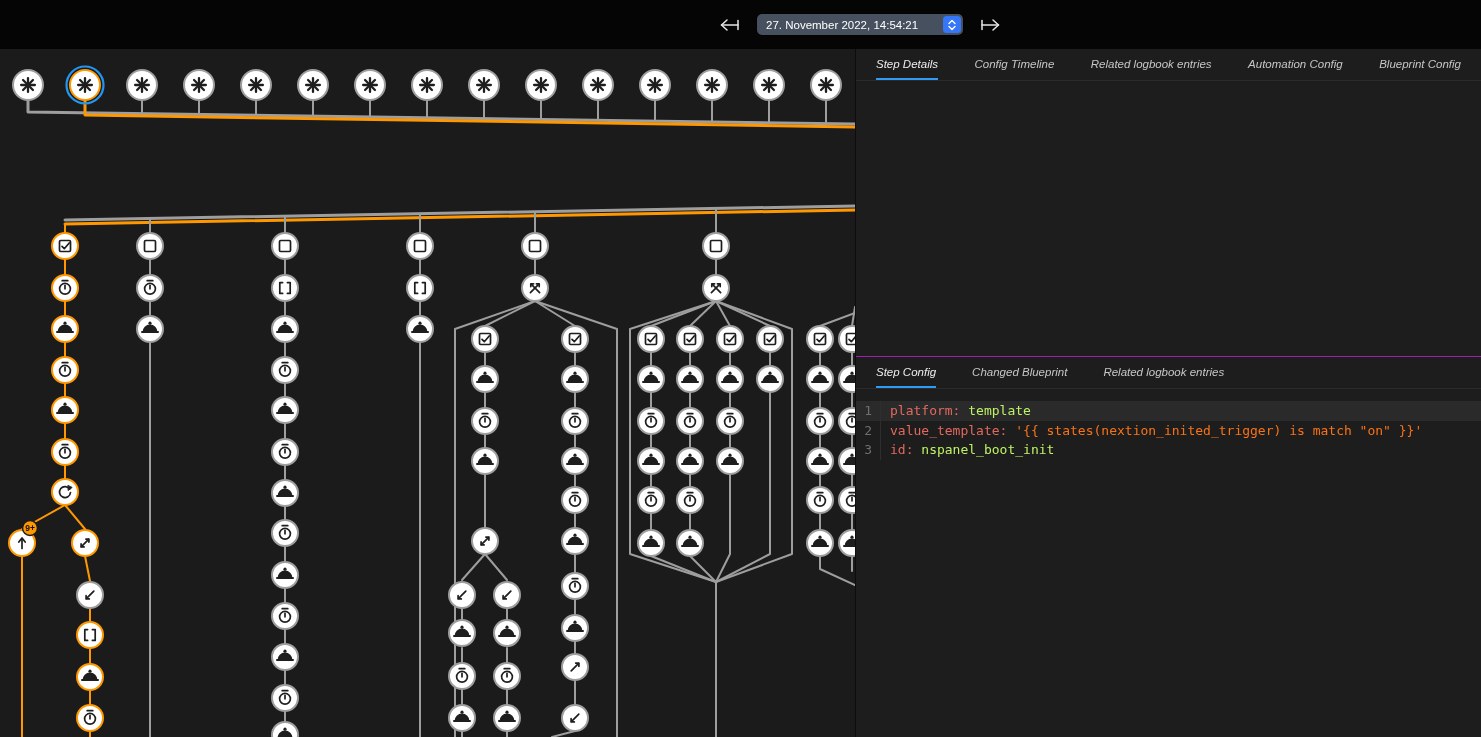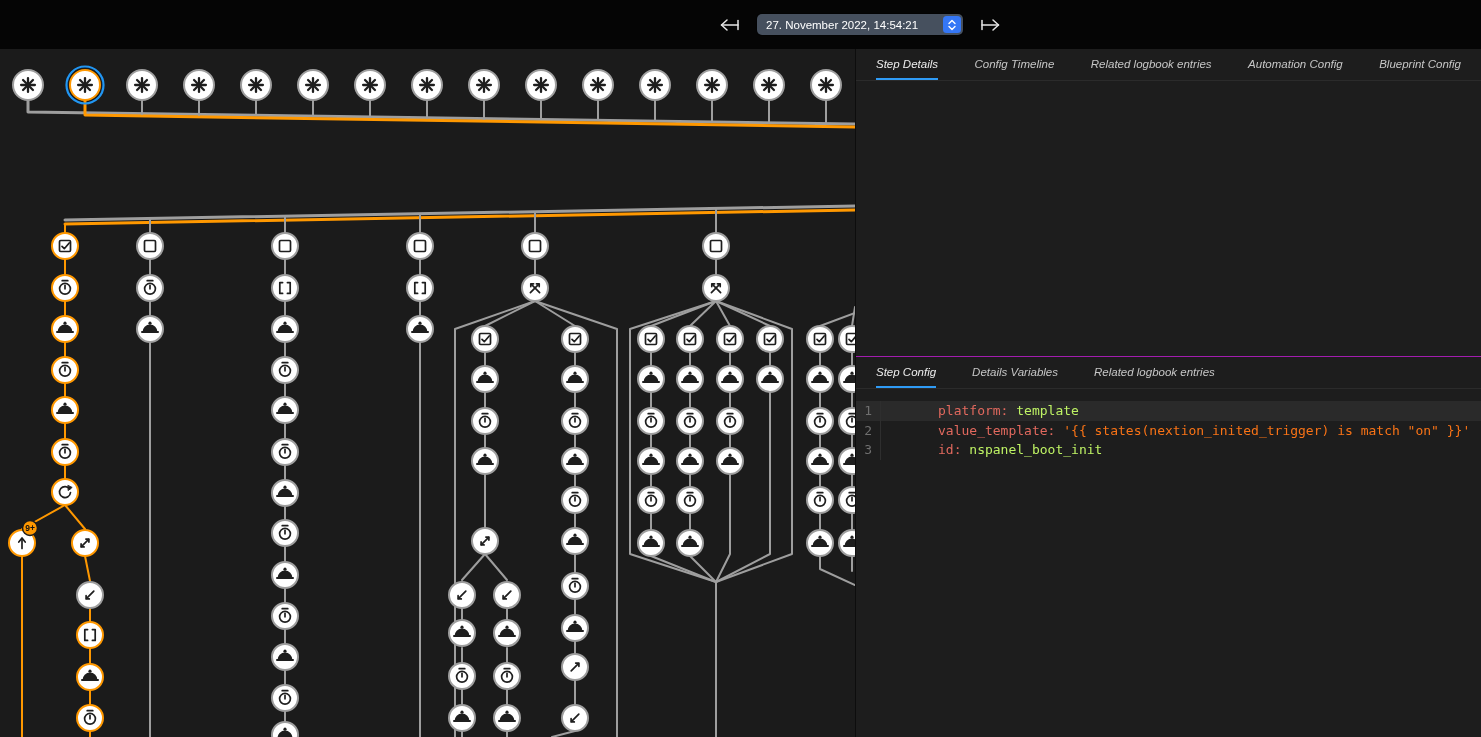--- a/index.html
+++ b/index.html
@@ -25,21 +25,21 @@
     border-bottom:2px solid transparent;box-sizing:border-box;white-space:nowrap;}
   .tab.active{color:#ededed;border-bottom-color:#2f9bf5;}
   .executed{padding:17px 20px;font-size:14.5px;color:#e4e4e4;}
   .code-block{margin-top:12px;font-family:"DejaVu Sans Mono","Liberation Mono",monospace;
     font-size:13px;line-height:19.5px;}
   .code-line{display:flex;}
   .code-line.active{background:#2a2a2a;}
   .ln{width:16px;text-align:right;padding-right:8px;color:#6f6f6f;flex:none;
     border-right:1px solid #2e2e2e;}
   .code-text{white-space:pre;padding-left:9px;color:#d2d2d2;}
-  .tok-key{color:#e2695e;margin-left:48px;}
+  .tok-key{color:#e2695e;}
   .tok-string{color:#f97316;}
   .tok-plain{color:#bef264;}
 </style>
 </head>
 <body>
 
 <div class="topbar">
   <div class="topbar-controls">
     <button class="nav-btn">
       <svg width="22" height="14" viewBox="0 0 22 14">
@@ -1027,21 +1027,21 @@
         <div class="tab active">Step Details</div>
         <div class="tab">Config Timeline</div>
         <div class="tab">Related logbook entries</div>
         <div class="tab">Automation Config</div>
         <div class="tab">Blueprint Config</div>
       </div>
   </div>
   <div class="config-panel">
     <div class="tabs-row leftish" id="config-tabs">
         <div class="tab active">Step Config</div>
-        <div class="tab">Details Variables</div>
+        <div class="tab">Changed Blueprint</div>
         <div class="tab">Related logbook entries</div>
       </div>
     <div class="code-block" id="code-block">
         <div class="code-line active">
           <span class="ln">1</span>
           <span class="code-text"><span class="tok-key">platform:</span><span class="tok-plain"> template</span></span>
         </div>
         <div class="code-line">
           <span class="ln">2</span>
           <span class="code-text"><span class="tok-key">value_template:</span><span class="tok-plain"> </span><span class="tok-string">'{{ states(nextion_inited_trigger) is match "on" }}'</span></span>

